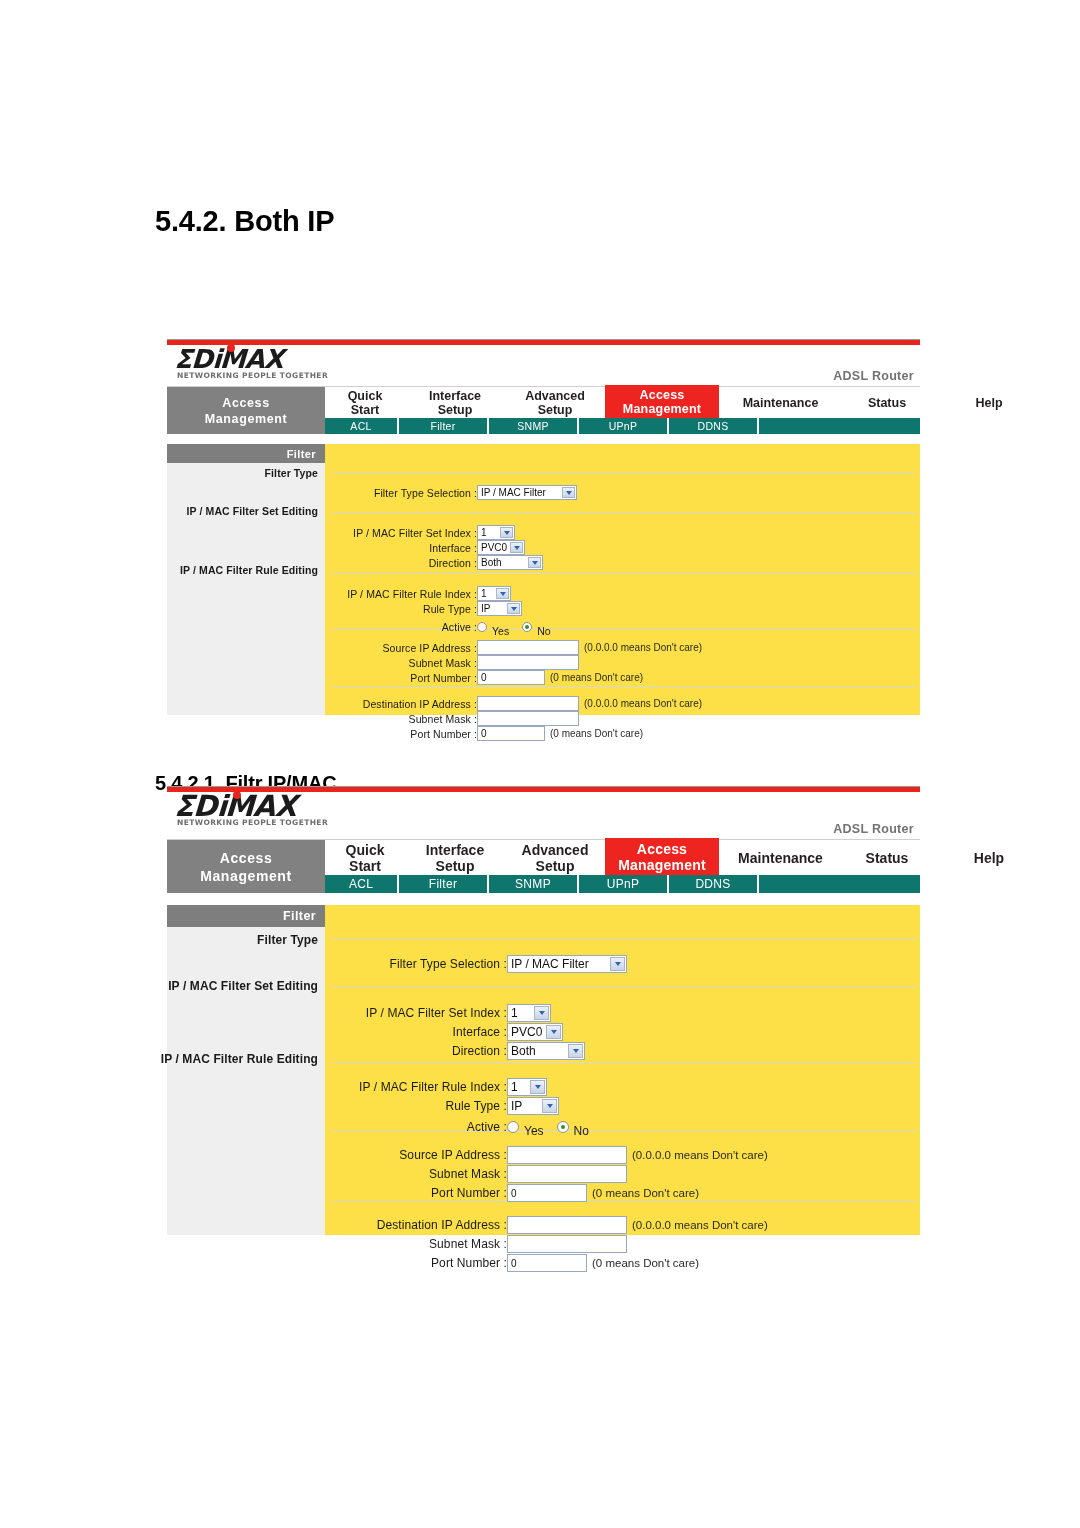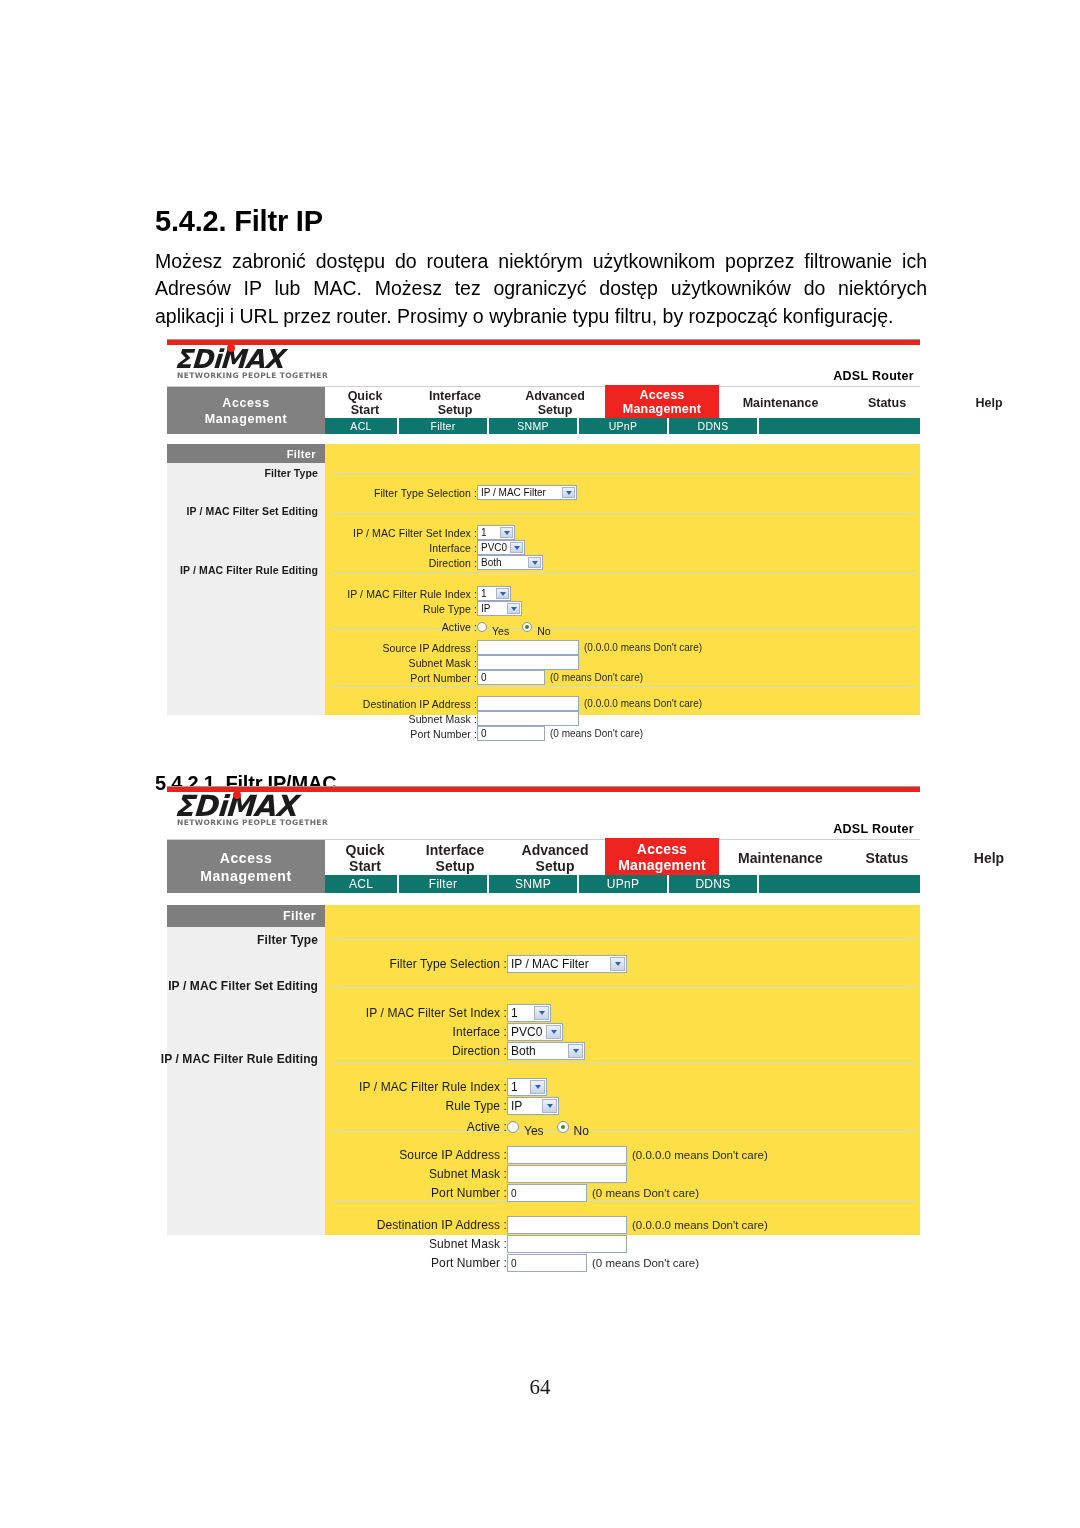--- a/index.html
+++ b/index.html
@@ -116,21 +116,21 @@
     letter-spacing: 0.4px;
     color: #6e6e6e;
     margin-top: -2px;
   }
   .adsl-label {
     position: absolute;
     right: 6px;
     bottom: 3px;
     font-size: 12.5px;
     font-weight: bold;
-    color: #000000;
+    color: #737373;
     letter-spacing: 0.3px;
   }
 
   
   .nav-wrap {
     position: relative;
     height: 47px;
     background: #ffffff;
   }
   .nav-sidebox {
@@ -352,23 +352,22 @@
     border-radius: 50%;
     background: #3a8b3a;
   }
   .radio-label { font-size: 10.5px; color: #1a1a1a; margin-right: 8px; margin-top: 8px; }
 </style>
 </head>
 <body>
 
 <div class="page">
 
-  <h1 class="doc-heading" id="heading-1">5.4.2. Filtr IP</h1>
-
-  <p class="doc-paragraph">Możesz zabronić dostępu do routera niektórym użytkownikom poprzez filtrowanie ich Adresów IP lub MAC. Możesz tez ograniczyć dostęp użytkowników do niektórych aplikacji i URL przez router. Prosimy o wybranie typu filtru, by rozpocząć konfigurację.</p>
+  <h1 class="doc-heading" id="heading-1">5.4.2. Both IP</h1>
+
 
   <div class="shot" id="shot-1">
     <div class="shot-topline"></div>
     <div class="shot-redbar"></div>
 
     <div class="logo-row">
       <div class="logo">
         <div class="logo-word">ΣDiMAX</div>
         <div class="logo-dot"></div>
         <div class="logo-tag">NETWORKING PEOPLE TOGETHER</div>
@@ -664,15 +663,14 @@
 
         <div class="frow" style="left:0px; top:349px;">
           <span class="flabel" style="width:182px; font-size:12px;">Port Number :</span>
           <span class="txt w-port" style="width:80px; height:18px;">0</span>
           <span class="fhint" style="font-size:11.5px;">(0 means Don't care)</span>
         </div>
       </div>
     </div>
   </div>
 
-  <div class="page-number">64</div>
 
 </div>
 
 </body></html>

